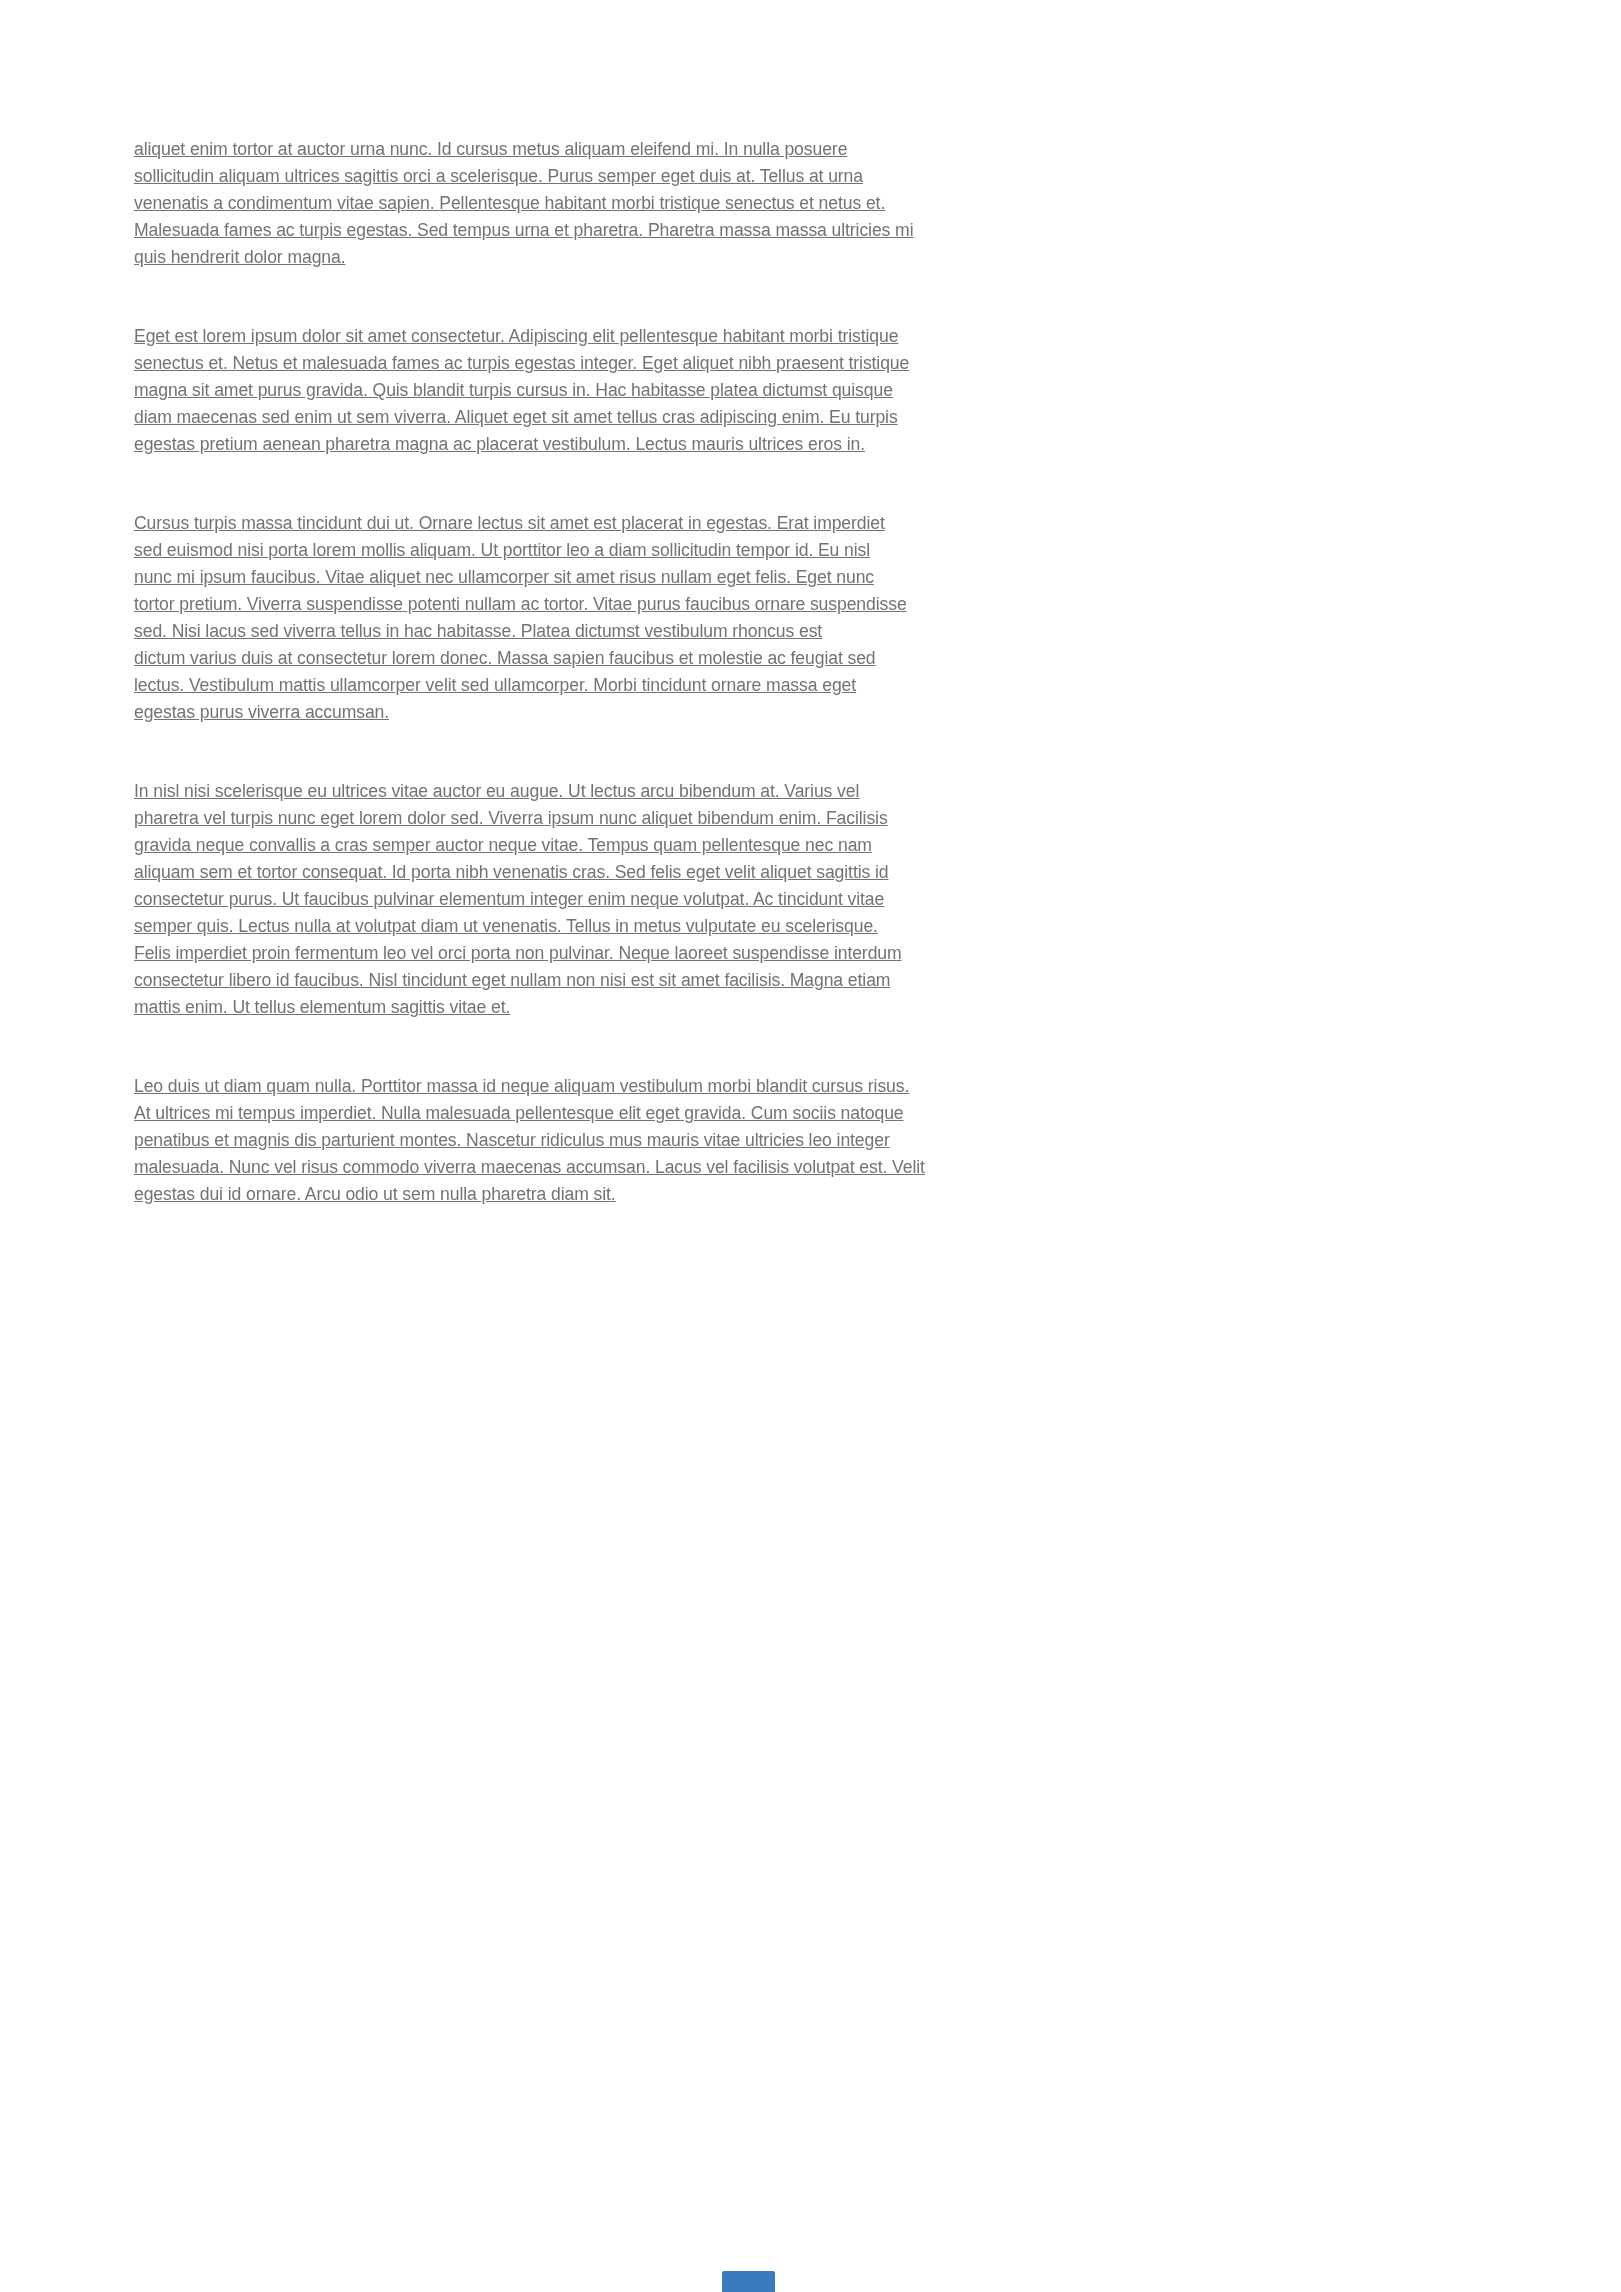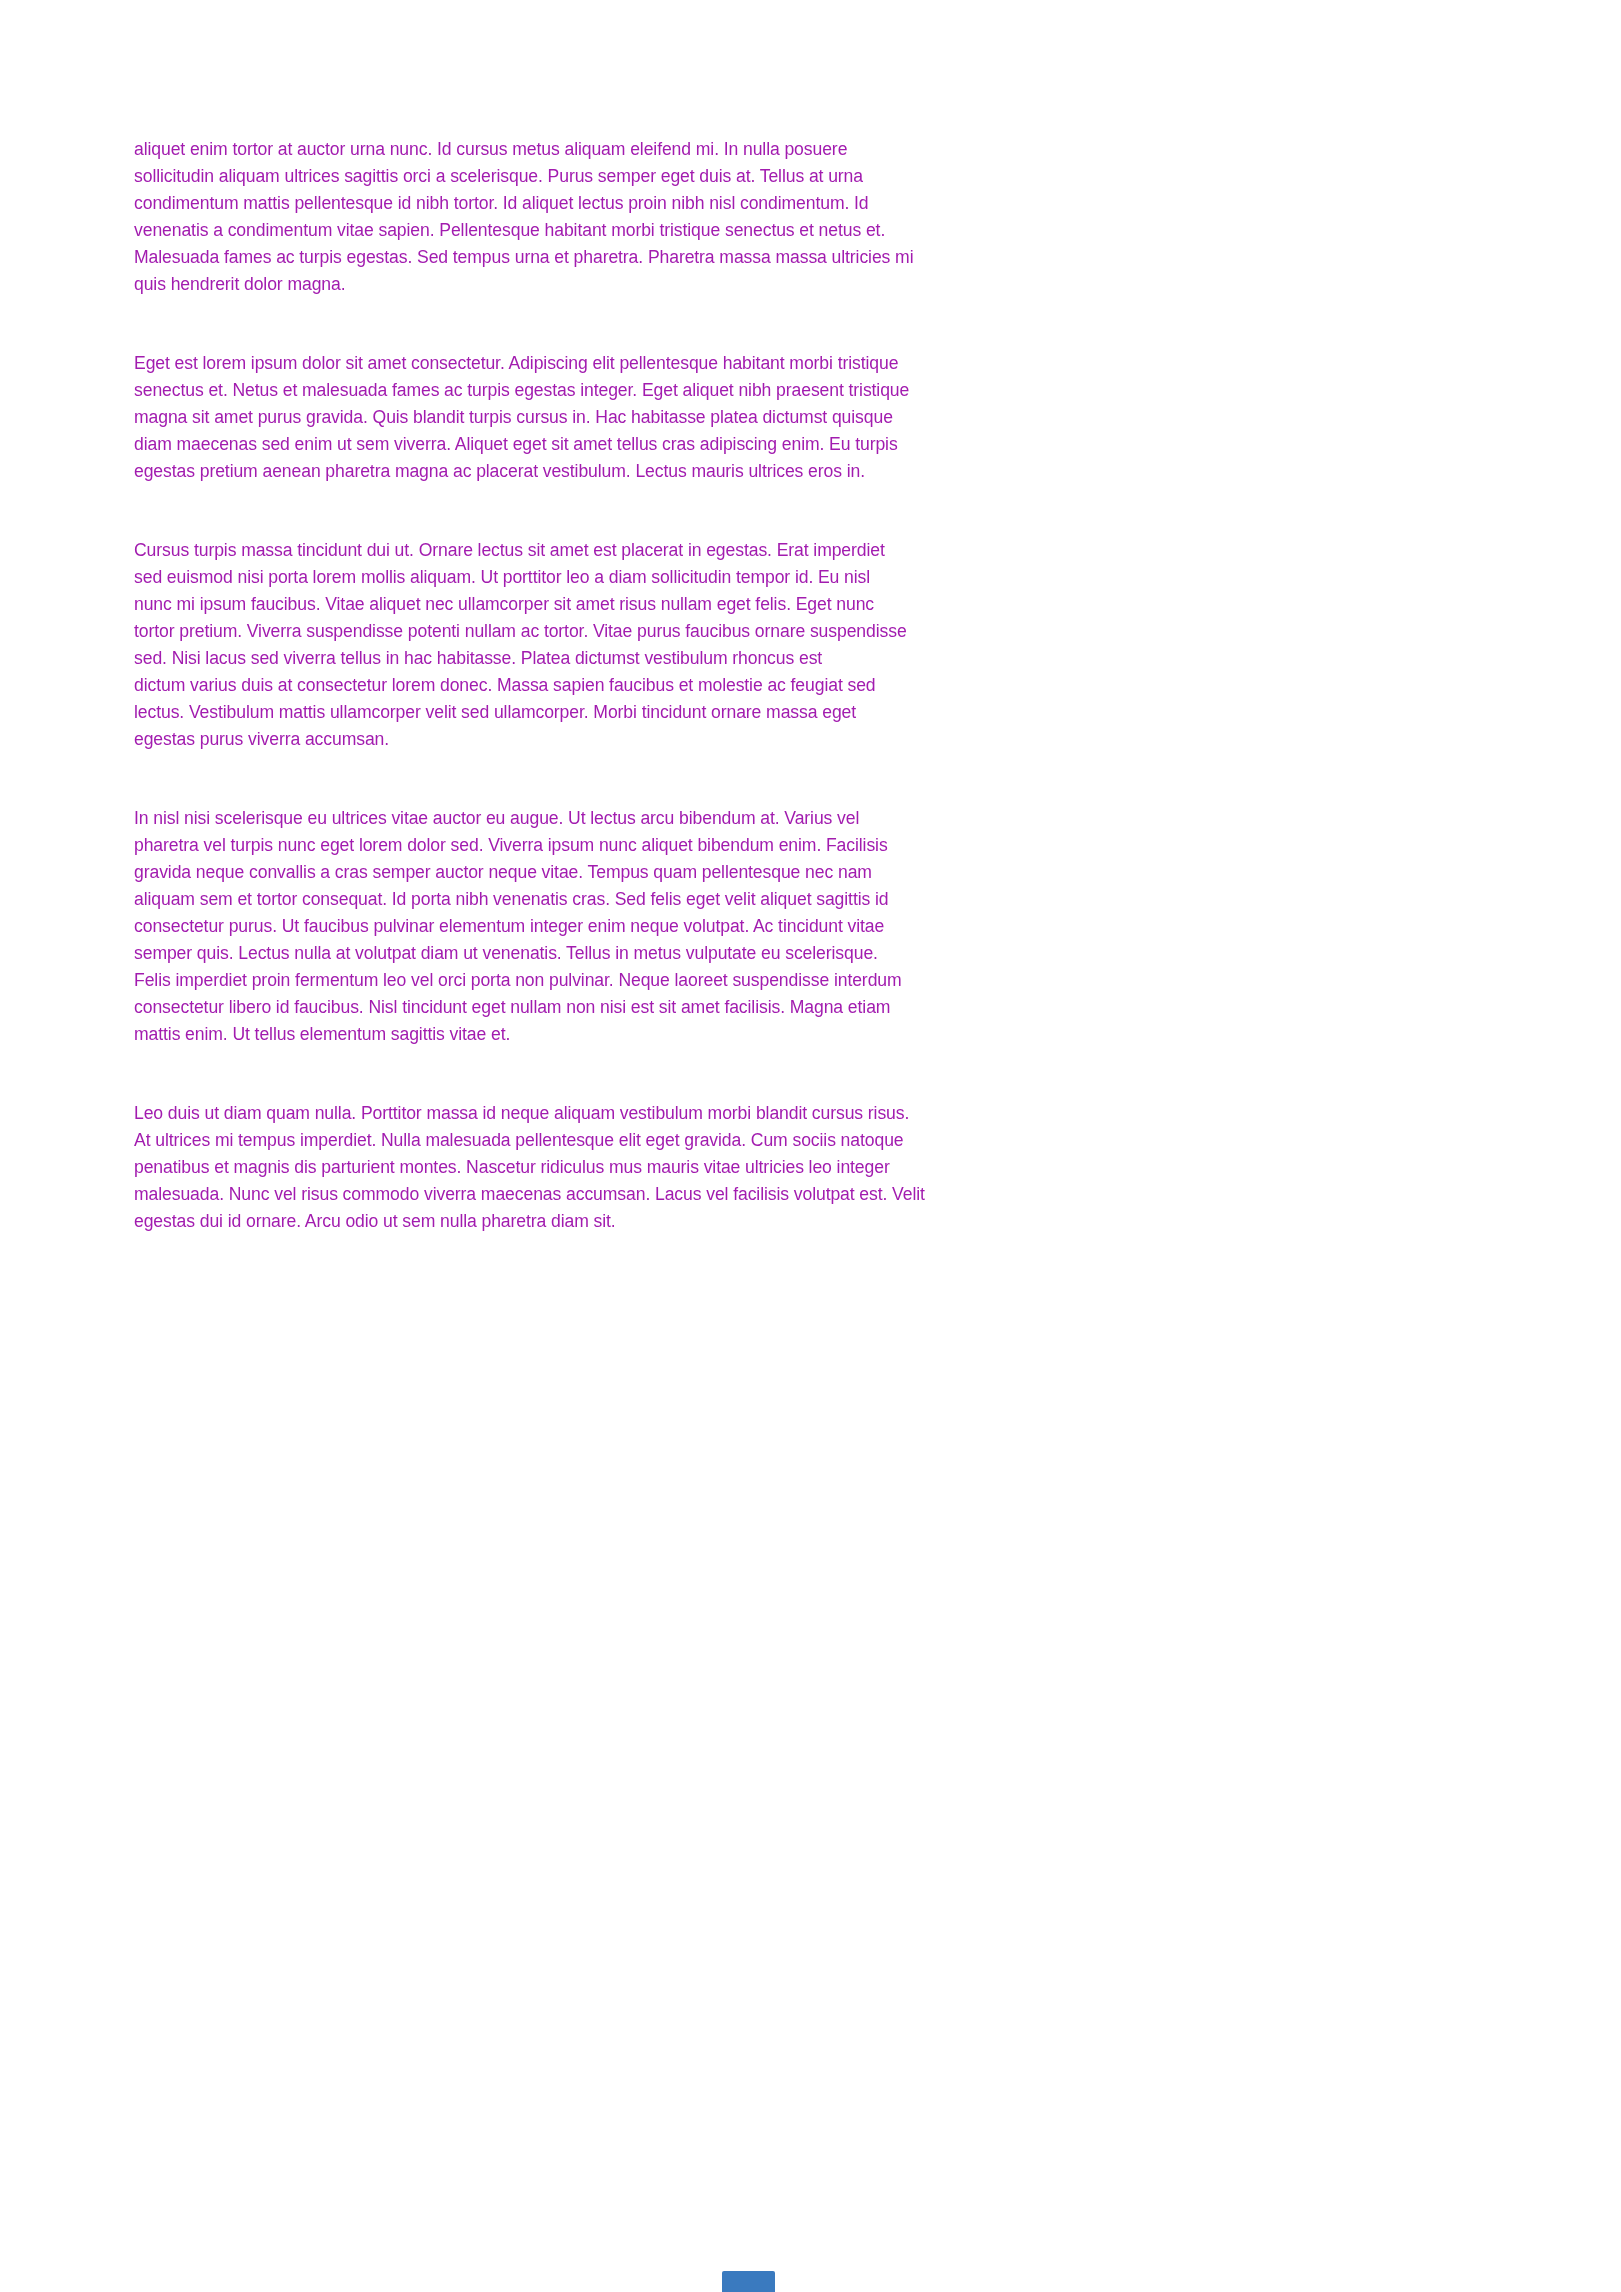--- a/index.html
+++ b/index.html
@@ -33,41 +33,41 @@
     margin: 0 0 52px 0;
   }
   .paragraph:last-child {
     margin-bottom: 0;
   }
   .line {
     white-space: pre;
     font-size: 17.6px;
     line-height: 27px;
     letter-spacing: -0.1px;
-    color: #a21caf;
+    color: #737373;
+    text-decoration: underline;
   }
   .bottom-artifact {
     position: absolute;
     left: 722px;
     top: 2271px;
     width: 53px;
     height: 21.6px;
     border-radius: 2px 2px 0 0;
   }
 </style>
 </head>
 <body style="background: rgb(255, 255, 255);">
 
 <div class="page">
   <div class="doc-text">
 
   <div class="paragraph">
         <div class="line">aliquet enim tortor at auctor urna nunc. Id cursus metus aliquam eleifend mi. In nulla posuere</div>
         <div class="line">sollicitudin aliquam ultrices sagittis orci a scelerisque. Purus semper eget duis at. Tellus at urna</div>
-        <div class="line">condimentum mattis pellentesque id nibh tortor. Id aliquet lectus proin nibh nisl condimentum. Id</div>
         <div class="line">venenatis a condimentum vitae sapien. Pellentesque habitant morbi tristique senectus et netus et.</div>
         <div class="line">Malesuada fames ac turpis egestas. Sed tempus urna et pharetra. Pharetra massa massa ultricies mi</div>
         <div class="line">quis hendrerit dolor magna.</div>
       </div>
       <div class="paragraph">
         <div class="line">Eget est lorem ipsum dolor sit amet consectetur. Adipiscing elit pellentesque habitant morbi tristique</div>
         <div class="line">senectus et. Netus et malesuada fames ac turpis egestas integer. Eget aliquet nibh praesent tristique</div>
         <div class="line">magna sit amet purus gravida. Quis blandit turpis cursus in. Hac habitasse platea dictumst quisque</div>
         <div class="line">diam maecenas sed enim ut sem viverra. Aliquet eget sit amet tellus cras adipiscing enim. Eu turpis</div>
         <div class="line">egestas pretium aenean pharetra magna ac placerat vestibulum. Lectus mauris ultrices eros in.</div>

